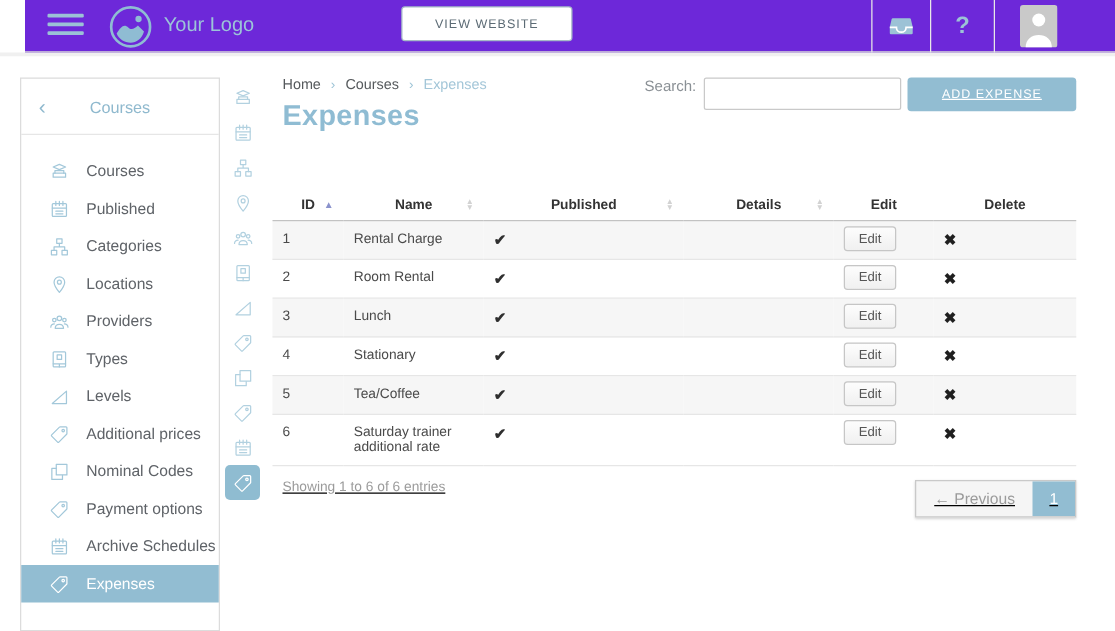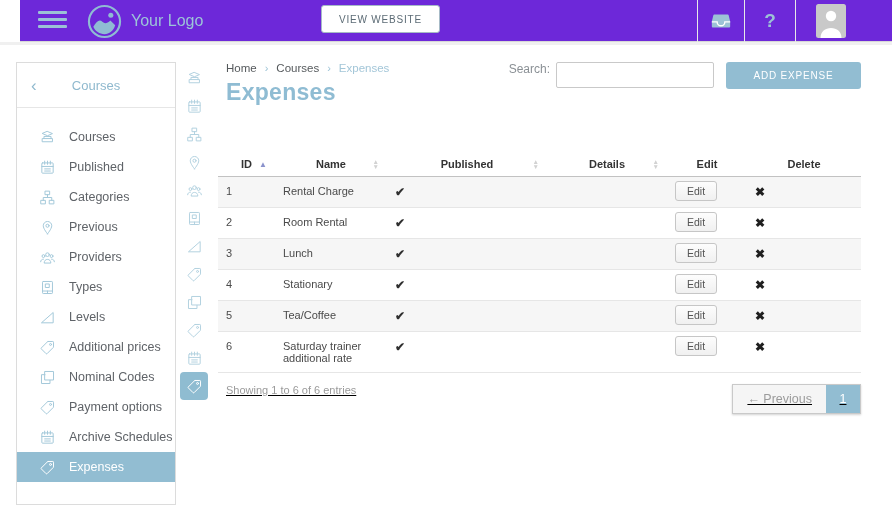--- a/index.html
+++ b/index.html
@@ -9,21 +9,21 @@
     background:#fff; overflow:hidden; position:relative;
   }
   
   .topbar { height:42px; background:#6d28d9; border-bottom:1px solid #d8d8d8; position:relative; z-index:5;margin-left:20px; }
   .topbar-shade { height:3px; background:#f0f0f0; }
   .hamburger { position:absolute; left:18px; top:11px; width:29px; cursor:pointer; }
   .hamburger span { display:block; height:3px; background:#9bc2d6; margin-bottom:4px; border-radius:1px; }
   .logo { position:absolute; left:67px; top:3px; height:36px; display:flex; align-items:center; gap:9px; cursor:pointer; }
   .logo svg { width:35px; height:35px; color:#8fbcd3; }
   .logo-text { color:#9cc4d8; font-size:16px; }
-  .view-website { position:absolute; left:301px; top:5px; height:28px; padding:0 17px;
+  .view-website { position:absolute; left:301px; top:5px; height:28px; padding:0 26px;
     background:#fff; border:1px solid #a6bac6; border-radius:3px; color:#5c6b75;
     font-size:10px; letter-spacing:.8px; font-family:"Liberation Sans",sans-serif; cursor:pointer; }
   .topbar-right { position:absolute; right:0; top:0; height:42px; display:flex; }
   .tb-cell { display:flex; align-items:center; justify-content:center; border-left:1px solid #e8e8e8; cursor:pointer; }
   .tb-cell.inbox { width:47px; }
   .tb-cell.help { width:51px; color:#9cc2d6; font-size:19px; font-weight:bold; }
   .tb-cell.avatar-cell { width:70px; }
   .tb-spacer { width:27px; }
   .inbox svg { width:22px; height:22px; color:#9cc2d6; }
   .avatar svg { width:30px; height:34px; display:block; }
@@ -53,22 +53,22 @@
   .breadcrumb { display:flex; align-items:center; gap:8px; font-size:11.5px; color:#55595c; padding-left:8px; }
   .crumb { cursor:pointer; }
   .crumb.last { color:#a3c6d8; cursor:default; }
   .crumb-sep { color:#9cc3d6; font-size:11px; }
   .page-title { color:#8fbcd3; font-size:23px; font-weight:bold; padding-left:8px; margin-top:5px; letter-spacing:.3px; }
 
   .search-row { position:absolute; top:0; right:0; display:flex; align-items:flex-start; }
   .search-label { color:#8a9095; font-size:12px; margin-right:6px; }
   .search-input { width:158px; height:26px; border:1px solid #c9c9c9; border-radius:2px; padding:0 6px;
     font-family:"Liberation Sans",sans-serif; font-size:12px; outline:none; }
-  .add-btn { margin-left:12px; width:135px; height:27px; background:#92bdd2; color:#fff; border:none;
-    border-radius:3px; font-size:10px; letter-spacing:.8px; font-family:"Liberation Sans",sans-serif; cursor:pointer; }
+  .add-btn { margin-left:5px; width:135px; height:27px; background:#92bdd2; color:#fff; border:none;
+    border-radius:3px; font-size:10px; letter-spacing:.8px; font-family:"Liberation Sans",sans-serif; cursor:pointer;text-decoration:underline; }
 
   
   table { margin-top:46px; width:100%; border-collapse:collapse; table-layout:fixed; }
   col.c-id{width:57px} col.c-name{width:112px} col.c-pub{width:160px} col.c-det{width:120px} col.c-edit{width:80px} col.c-del{width:114px}
   th { text-align:center; font-size:11px; color:#333; font-weight:bold; padding:6px 8px;
     border-bottom:1px solid #c2c2c2; position:relative; }
   th.sortable { cursor:pointer; }
   .sort-asc { position:absolute; right:8px; top:50%; transform:translateY(-50%); color:#8a92cc; font-size:8px; }
   .sort-both { position:absolute; right:8px; top:50%; transform:translateY(-50%); display:flex; flex-direction:column;
     color:#d2d2d2; font-size:6.5px; line-height:5px; }
@@ -167,21 +167,21 @@
         </span>
         <span>Categories</span>
       </div>
       <div class="sidebar-item">
         <span class="icon">
           <svg viewBox="0 0 24 24" fill="none" stroke="currentColor" stroke-width="1.4" stroke-linecap="round" stroke-linejoin="round">
             <path d="M12 21s-6-7.2-6-11.5A6 6 0 0 1 18 9.5C18 13.8 12 21 12 21z"></path>
             <circle cx="12" cy="9.5" r="2.2"></circle>
           </svg>
         </span>
-        <span>Previous</span>
+        <span>Locations</span>
       </div>
       <div class="sidebar-item">
         <span class="icon">
           <svg viewBox="0 0 24 24" fill="none" stroke="currentColor" stroke-width="1.4" stroke-linecap="round" stroke-linejoin="round">
             <circle cx="6.3" cy="10" r="2"></circle>
             <circle cx="17.7" cy="10" r="2"></circle>
             <circle cx="12" cy="8" r="2.6"></circle>
             <path d="M2.3 18c0-2.3 1.9-3.7 4-3.7M21.7 18c0-2.3-1.9-3.7-4-3.7M7.3 19.3c0-2.9 2.1-4.6 4.7-4.6s4.7 1.7 4.7 4.6z"></path>
           </svg>
         </span>

